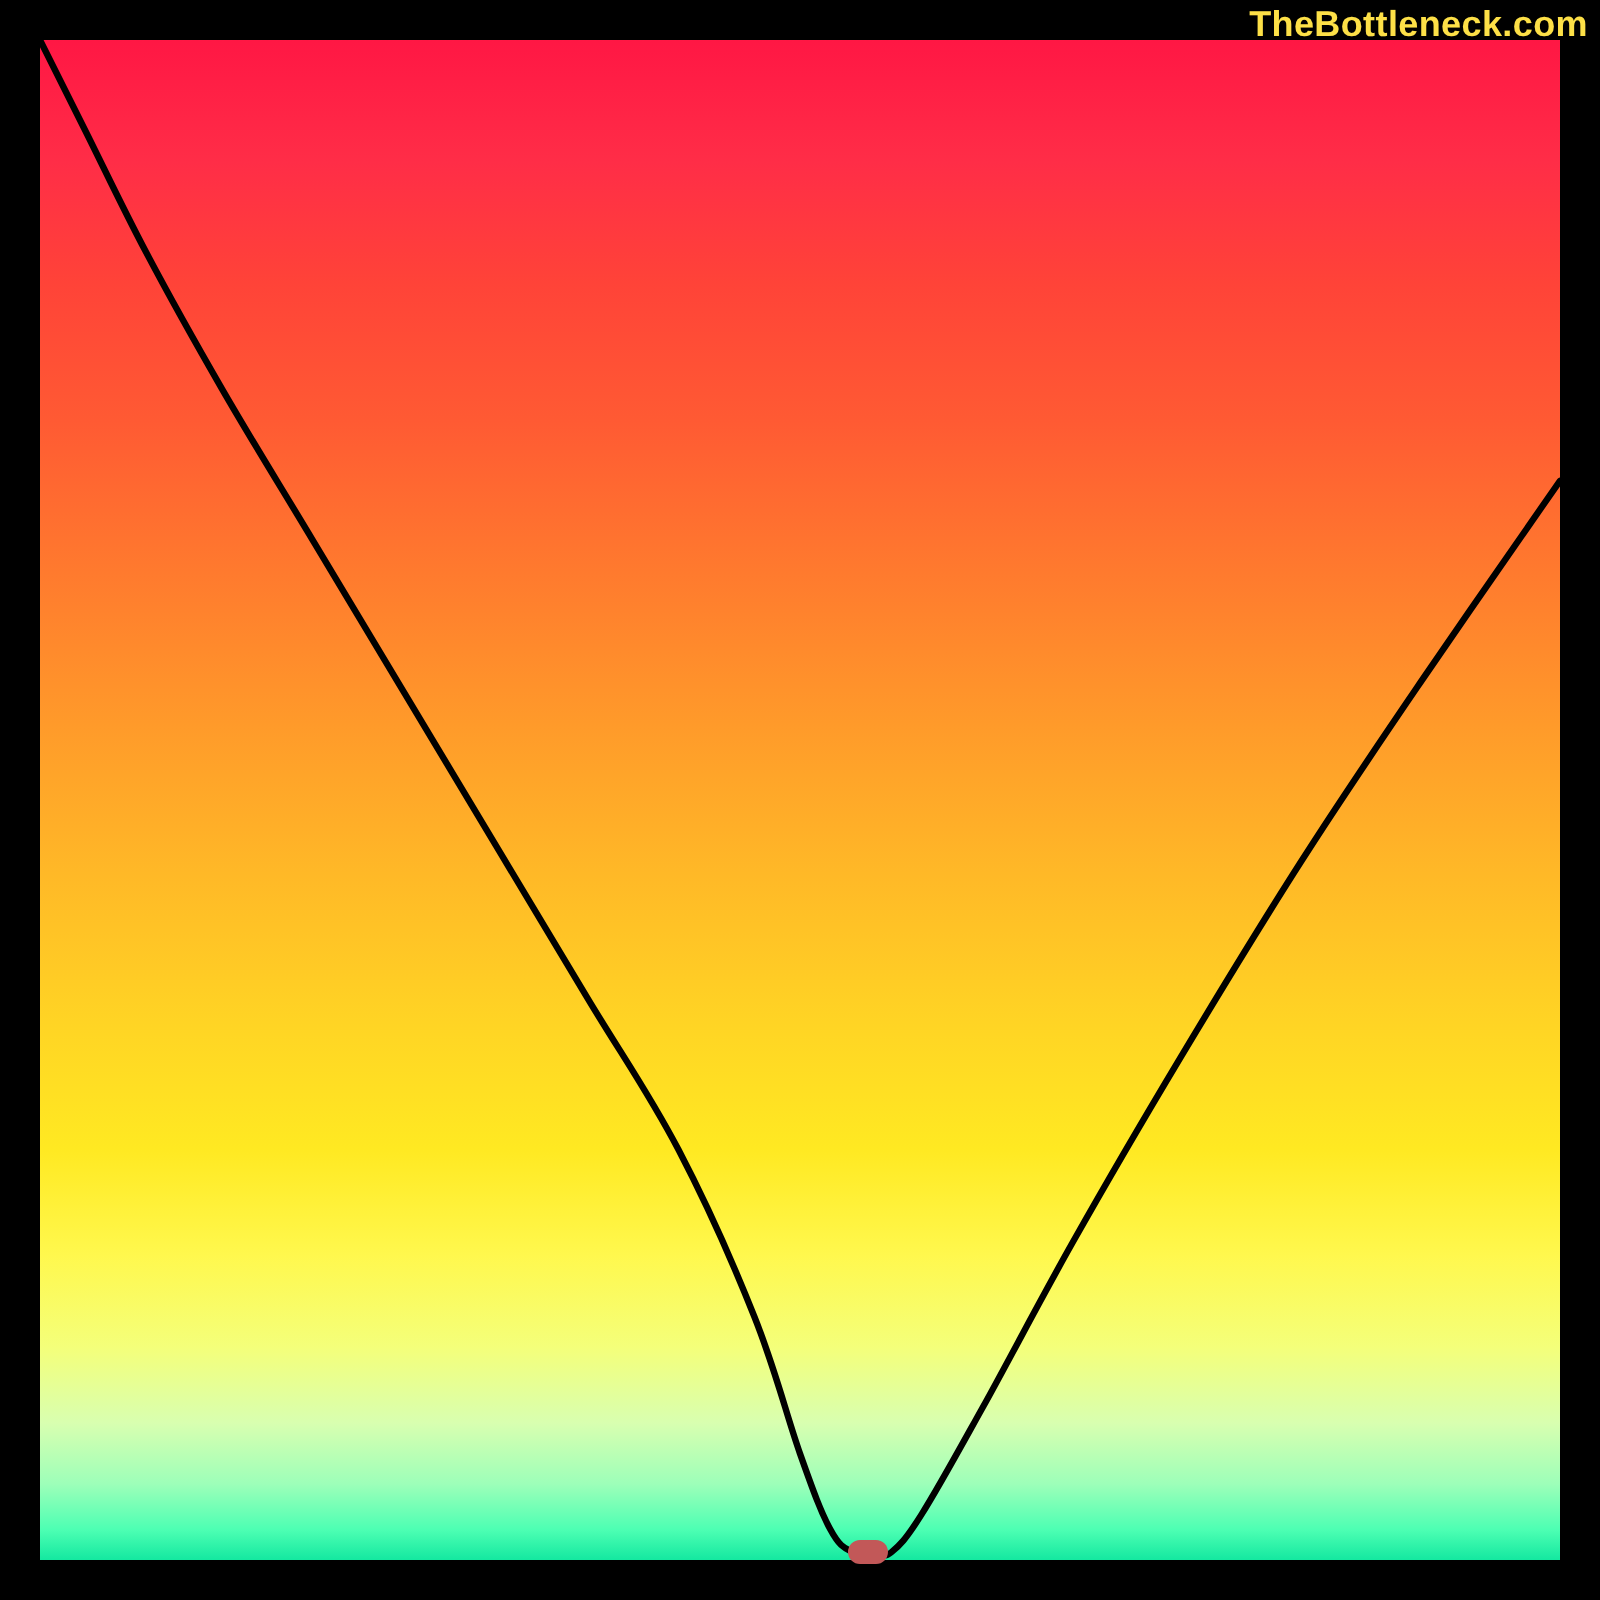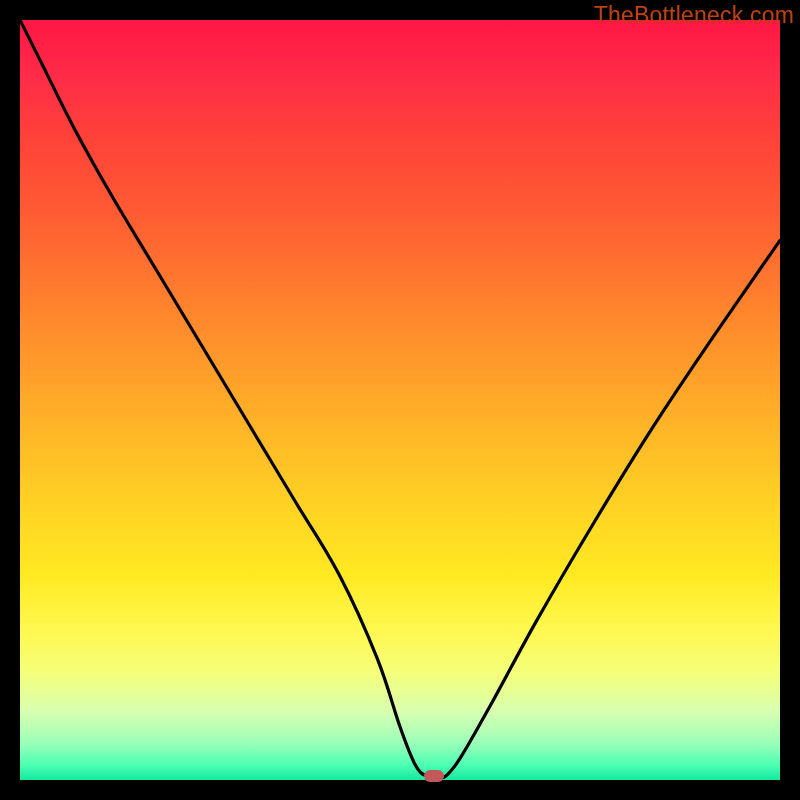--- a/index.html
+++ b/index.html
@@ -38,23 +38,23 @@
       #f4ff7a 86%,
       #d8ffb0 91%,
       #9dffb9 95%,
       #4dffb3 98%,
       #14e8a0 100%);
   }
   .watermark {
     position: absolute;
     top: 2px;
     right: 6px;
-    color: #c2410c;
-    font-size: 23px;
-    font-weight: 400;
+    color: #fde047;
+    font-size: 18px;
+    font-weight: 700;
     letter-spacing: 0.2px;
     user-select: none;
   }
   .marker {
     position: absolute;
     width: 20px;
     height: 12px;
     background: #c25858;
     border-radius: 6px;
     transform: translate(-50%, -50%);

